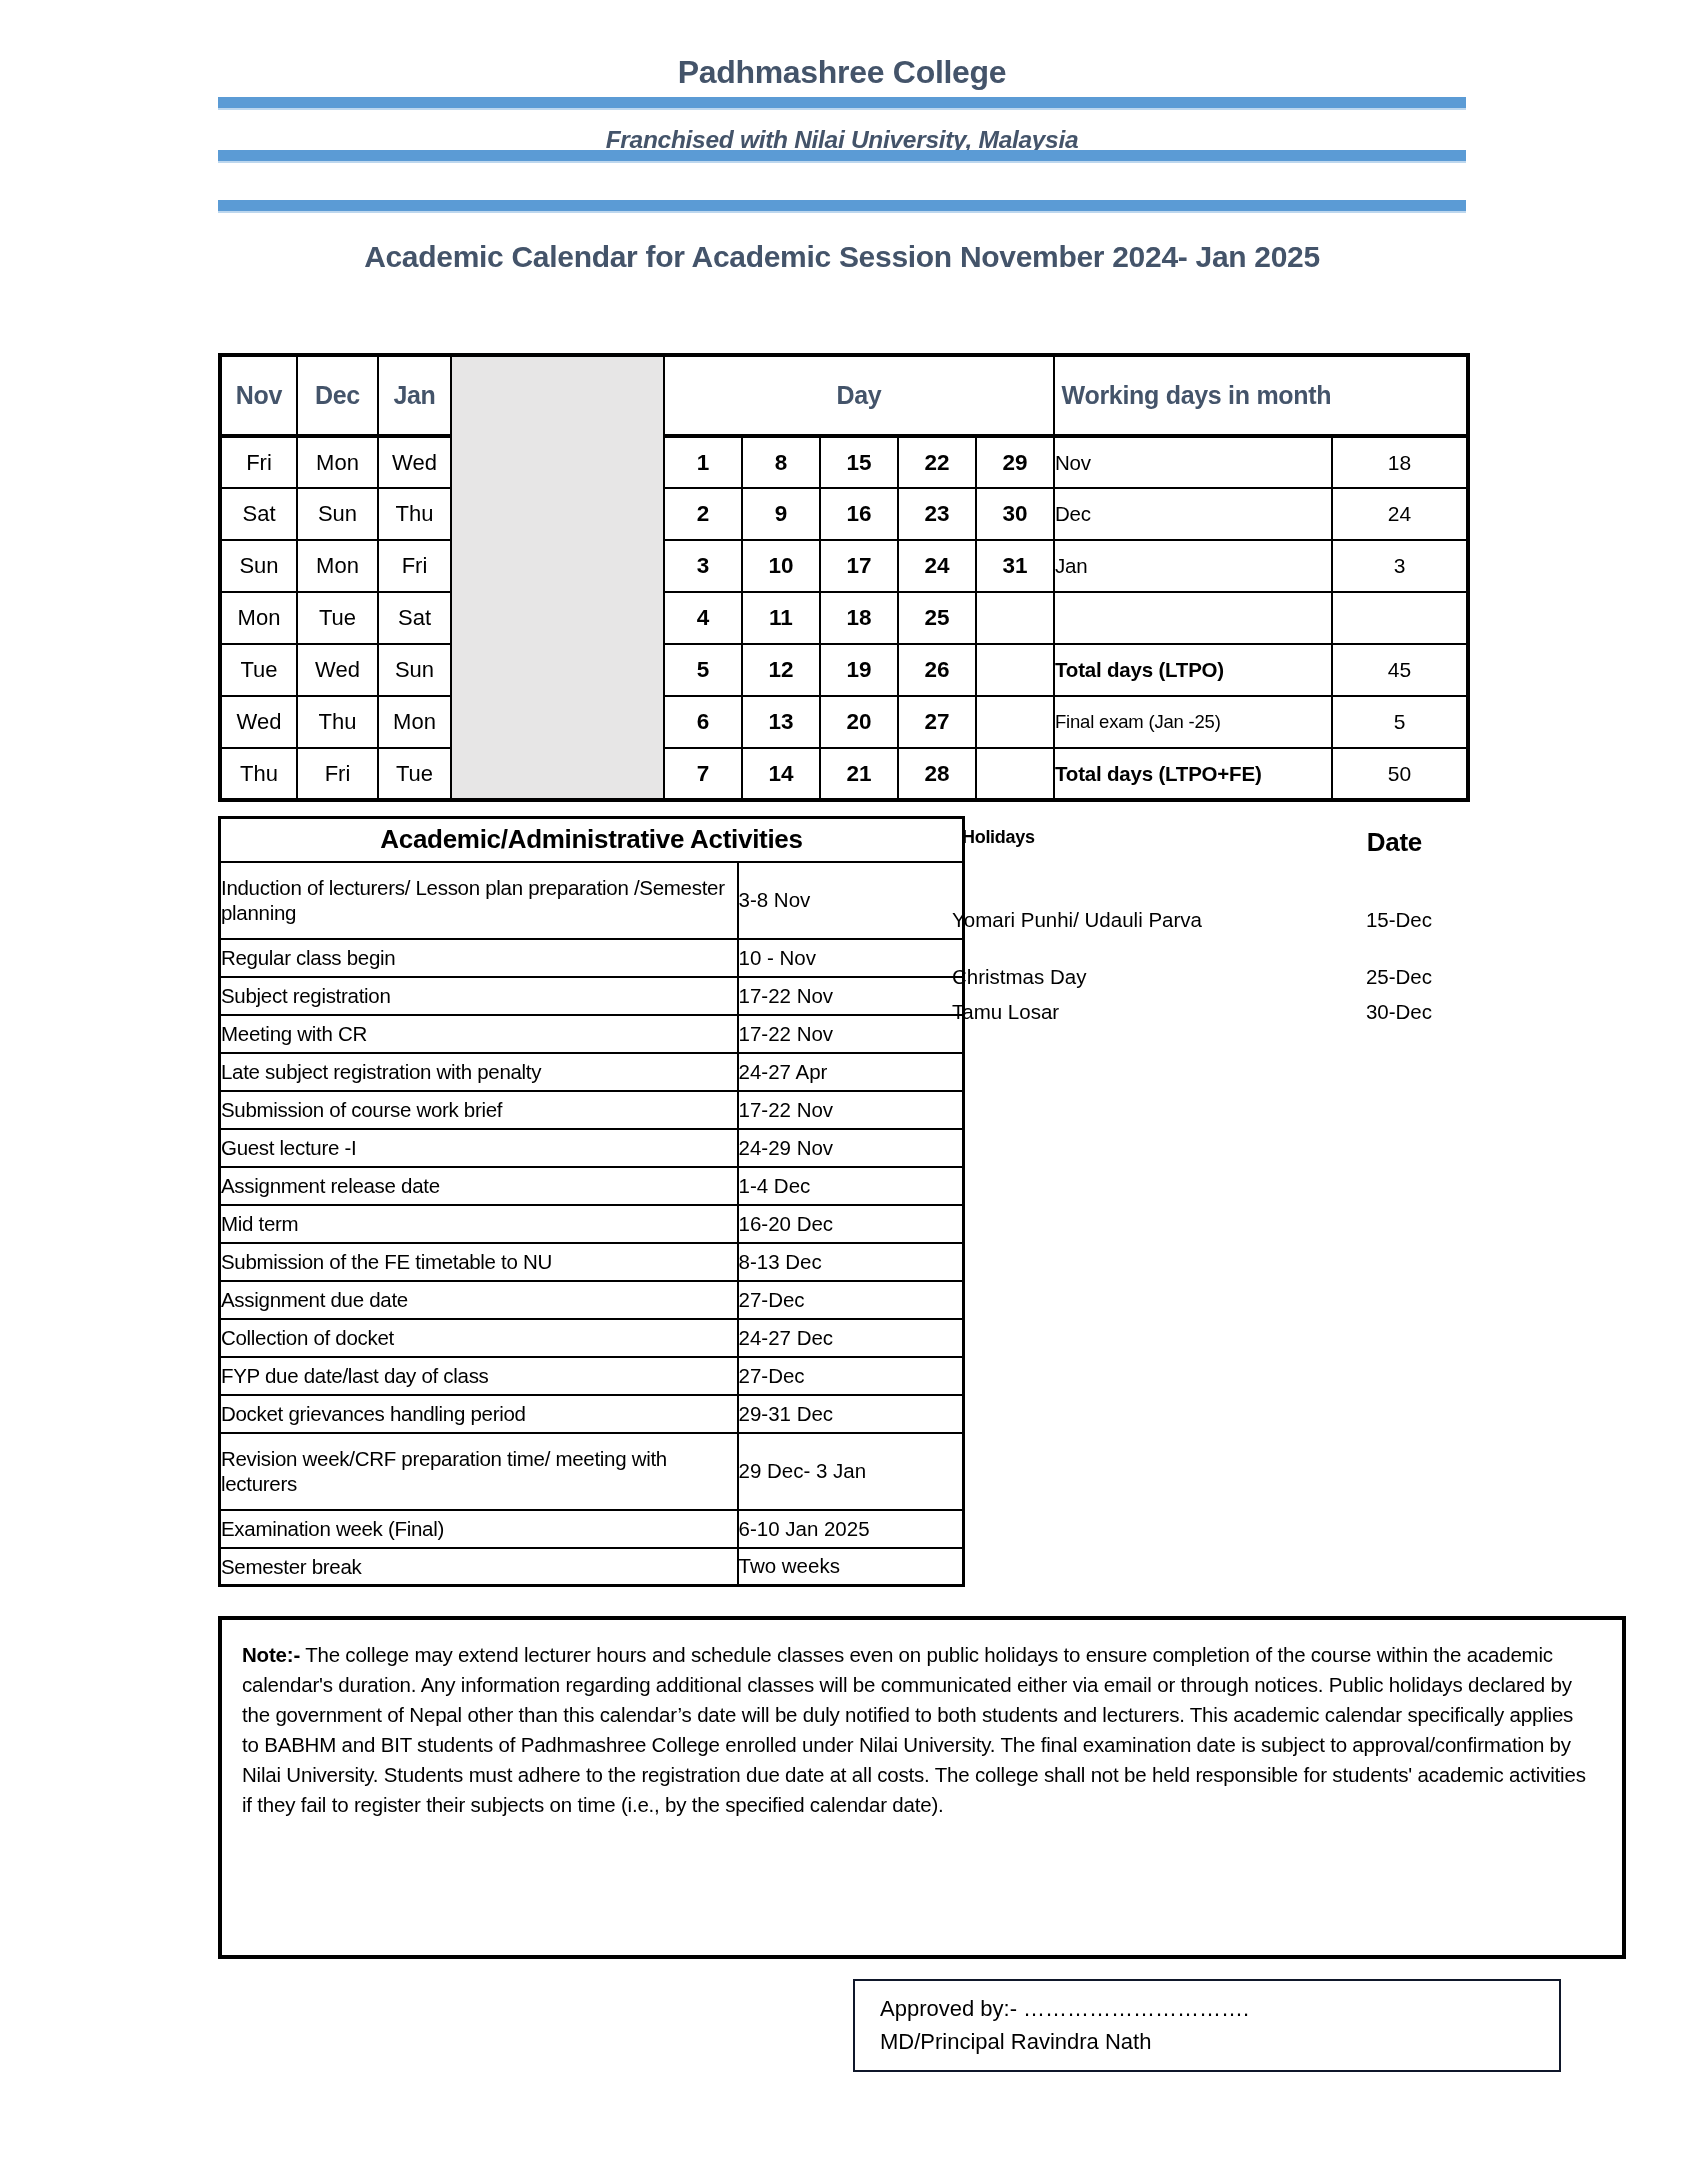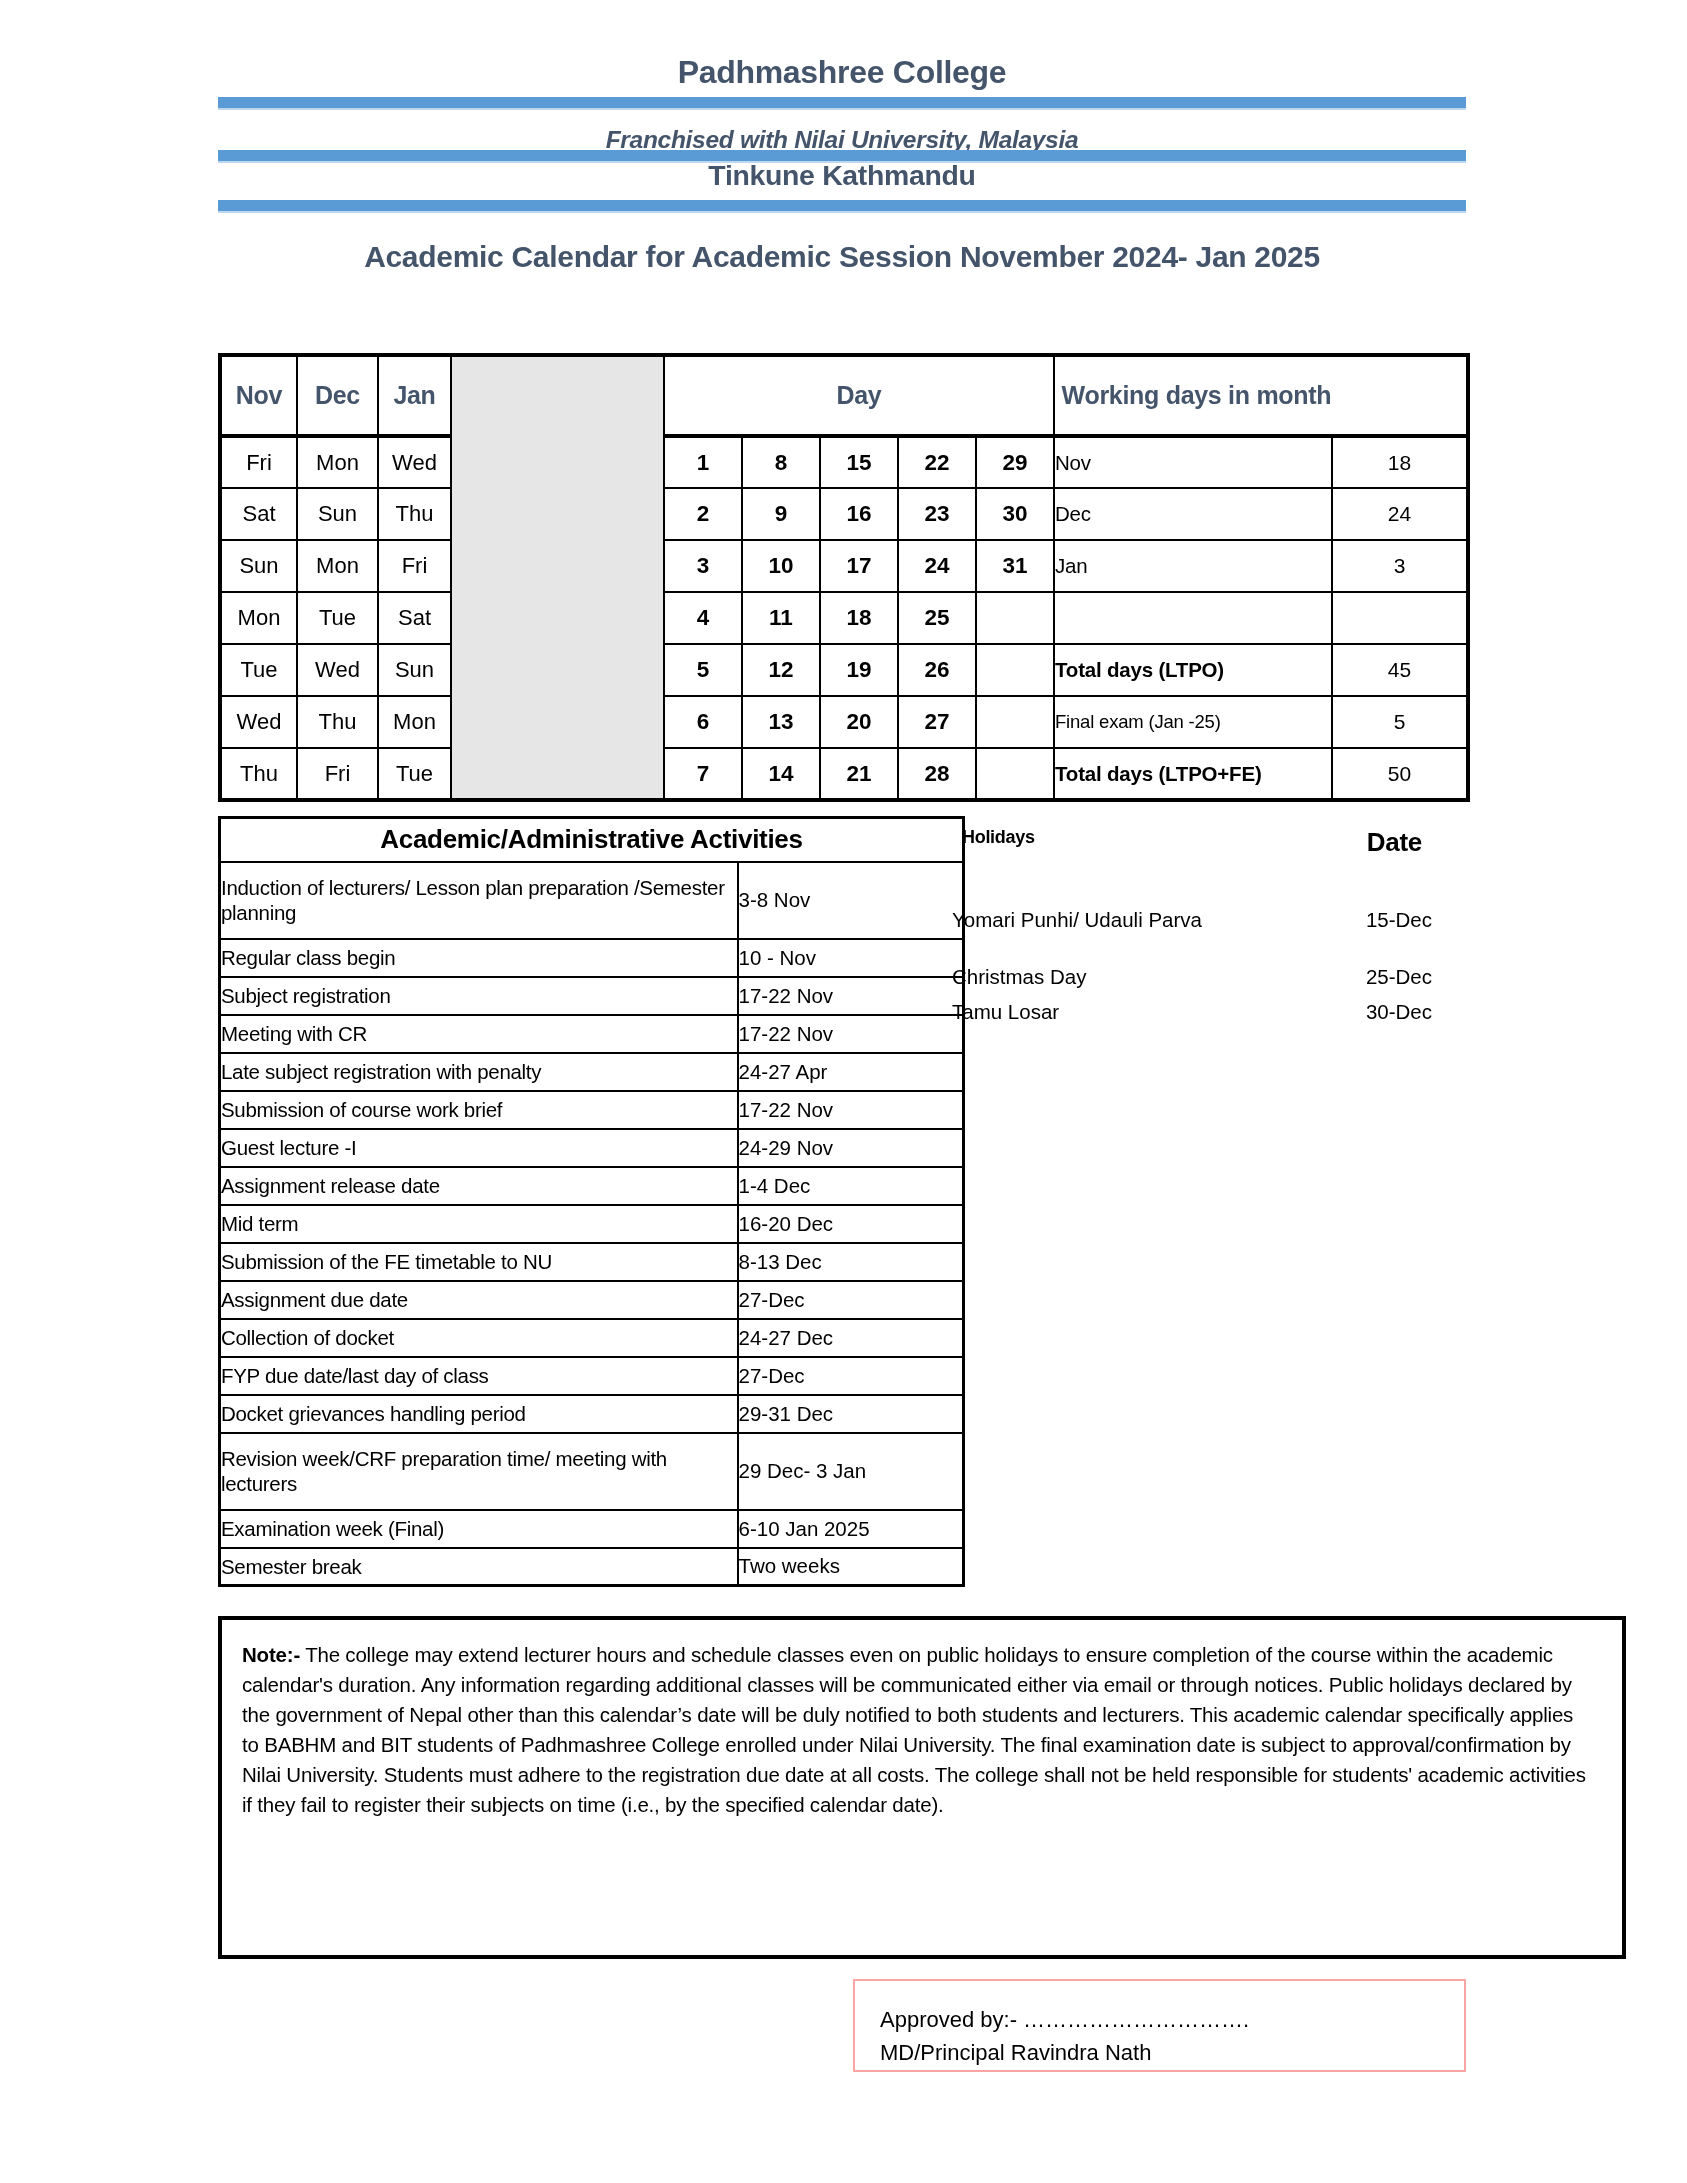--- a/index.html
+++ b/index.html
@@ -64,37 +64,36 @@
   
   .note{
     position:absolute;top:1616px;left:0;width:1408px;height:343px;
     border:4px solid #000;box-sizing:border-box;
   }
   .note p{margin:0;padding:20px 28px 0 20px;font-size:20.5px;line-height:30px;letter-spacing:-0.2px;}
   .nlabel{font-weight:bold;}
 
   
   .approved{
-    position:absolute;top:1979px;left:635px;width:613px;height:93px;
-    border:2px solid #fca5a5;box-sizing:border-box;
-    padding:22px 0 0 25px;
+    position:absolute;top:1979px;left:635px;width:708px;height:93px;
+    border:2px solid #0f172a;box-sizing:border-box;
+    padding:11px 0 0 25px;
   }
   .approved div{font-size:22px;line-height:33px;}
 </style>
 </head>
 <body>
 
 <div class="page">
   <div class="content">
 
     <div class="doc-title">Padhmashree College</div>
     <div class="bar" style="top:97px"></div>
     <div class="doc-sub">Franchised with Nilai University, Malaysia</div>
     <div class="bar" style="top:150px"></div>
-    <div class="doc-loc">Tinkune Kathmandu</div>
     <div class="bar" style="top:200px"></div>
     <div class="doc-session">Academic Calendar for Academic Session November 2024- Jan 2025</div>
 
     <table class="cal">
       <colgroup>
         <col style="width:77px">
           <col style="width:81px">
           <col style="width:73px">
         <col style="width:213px">
         <col style="width:78px">

